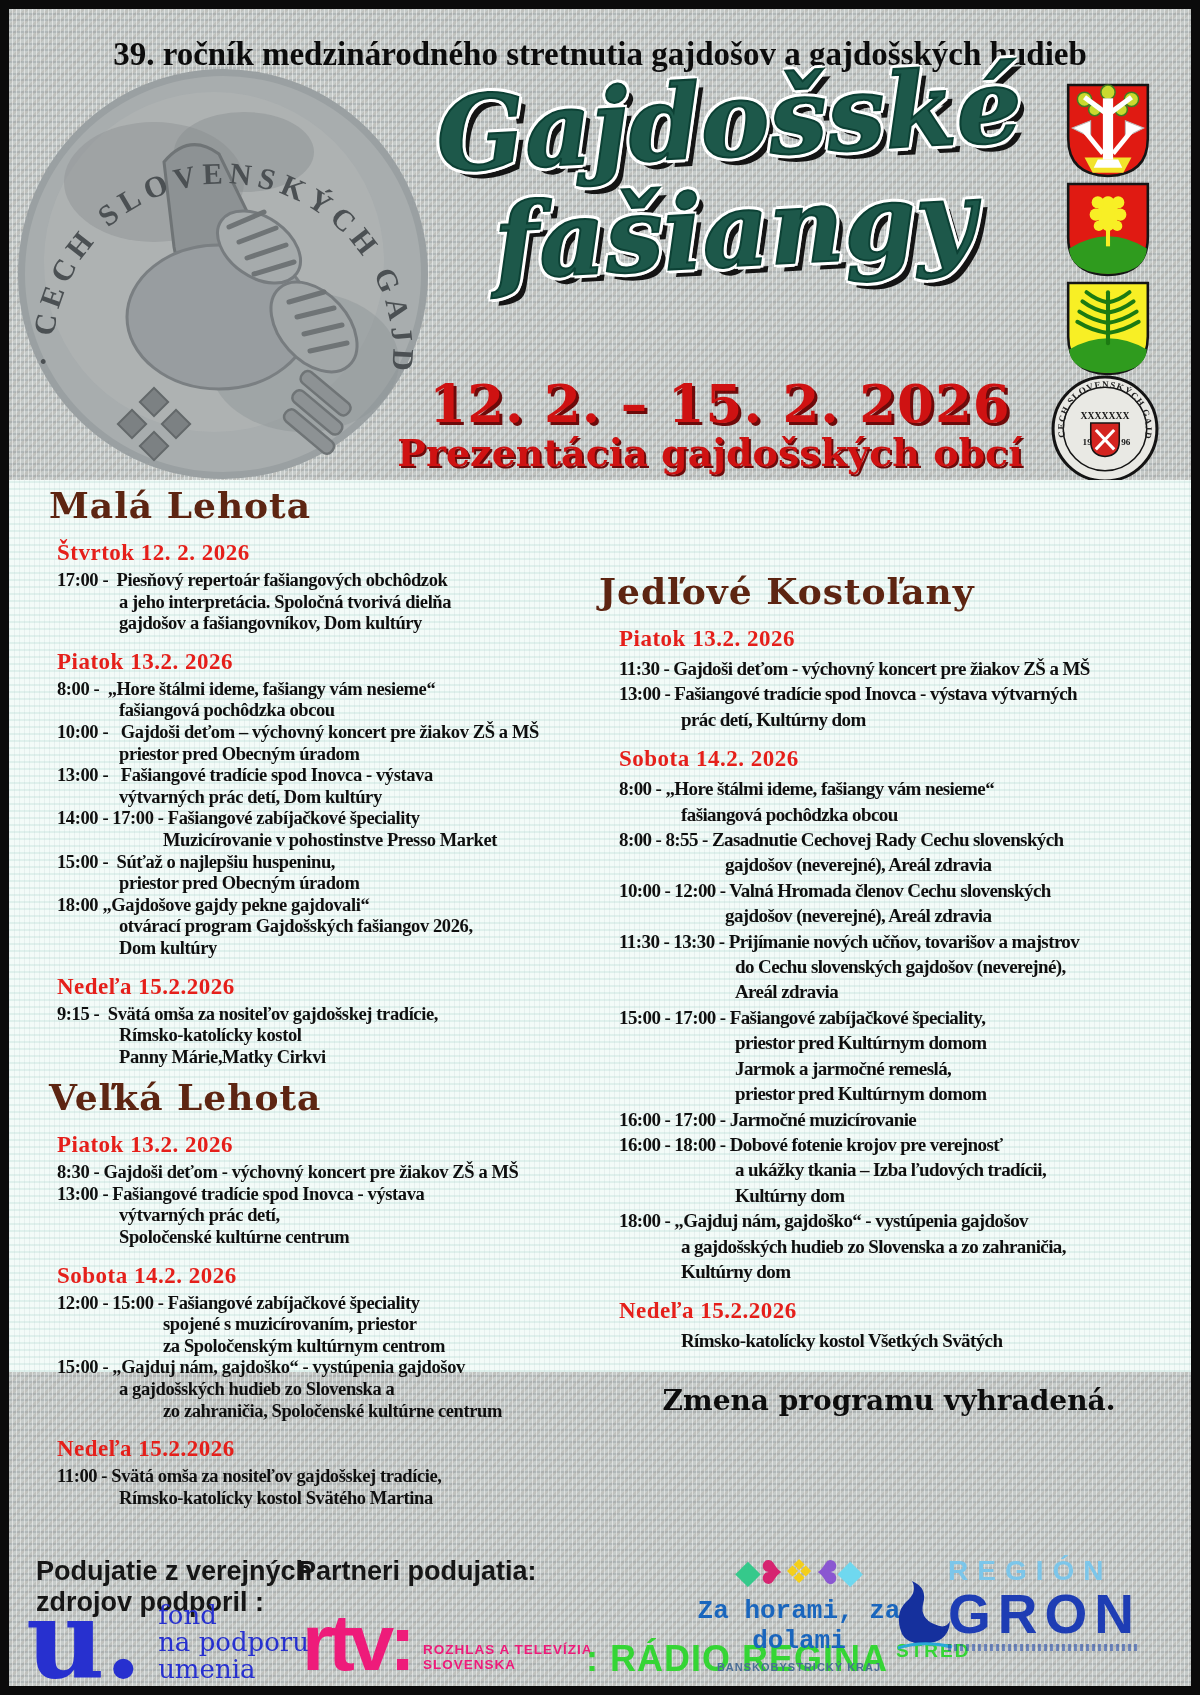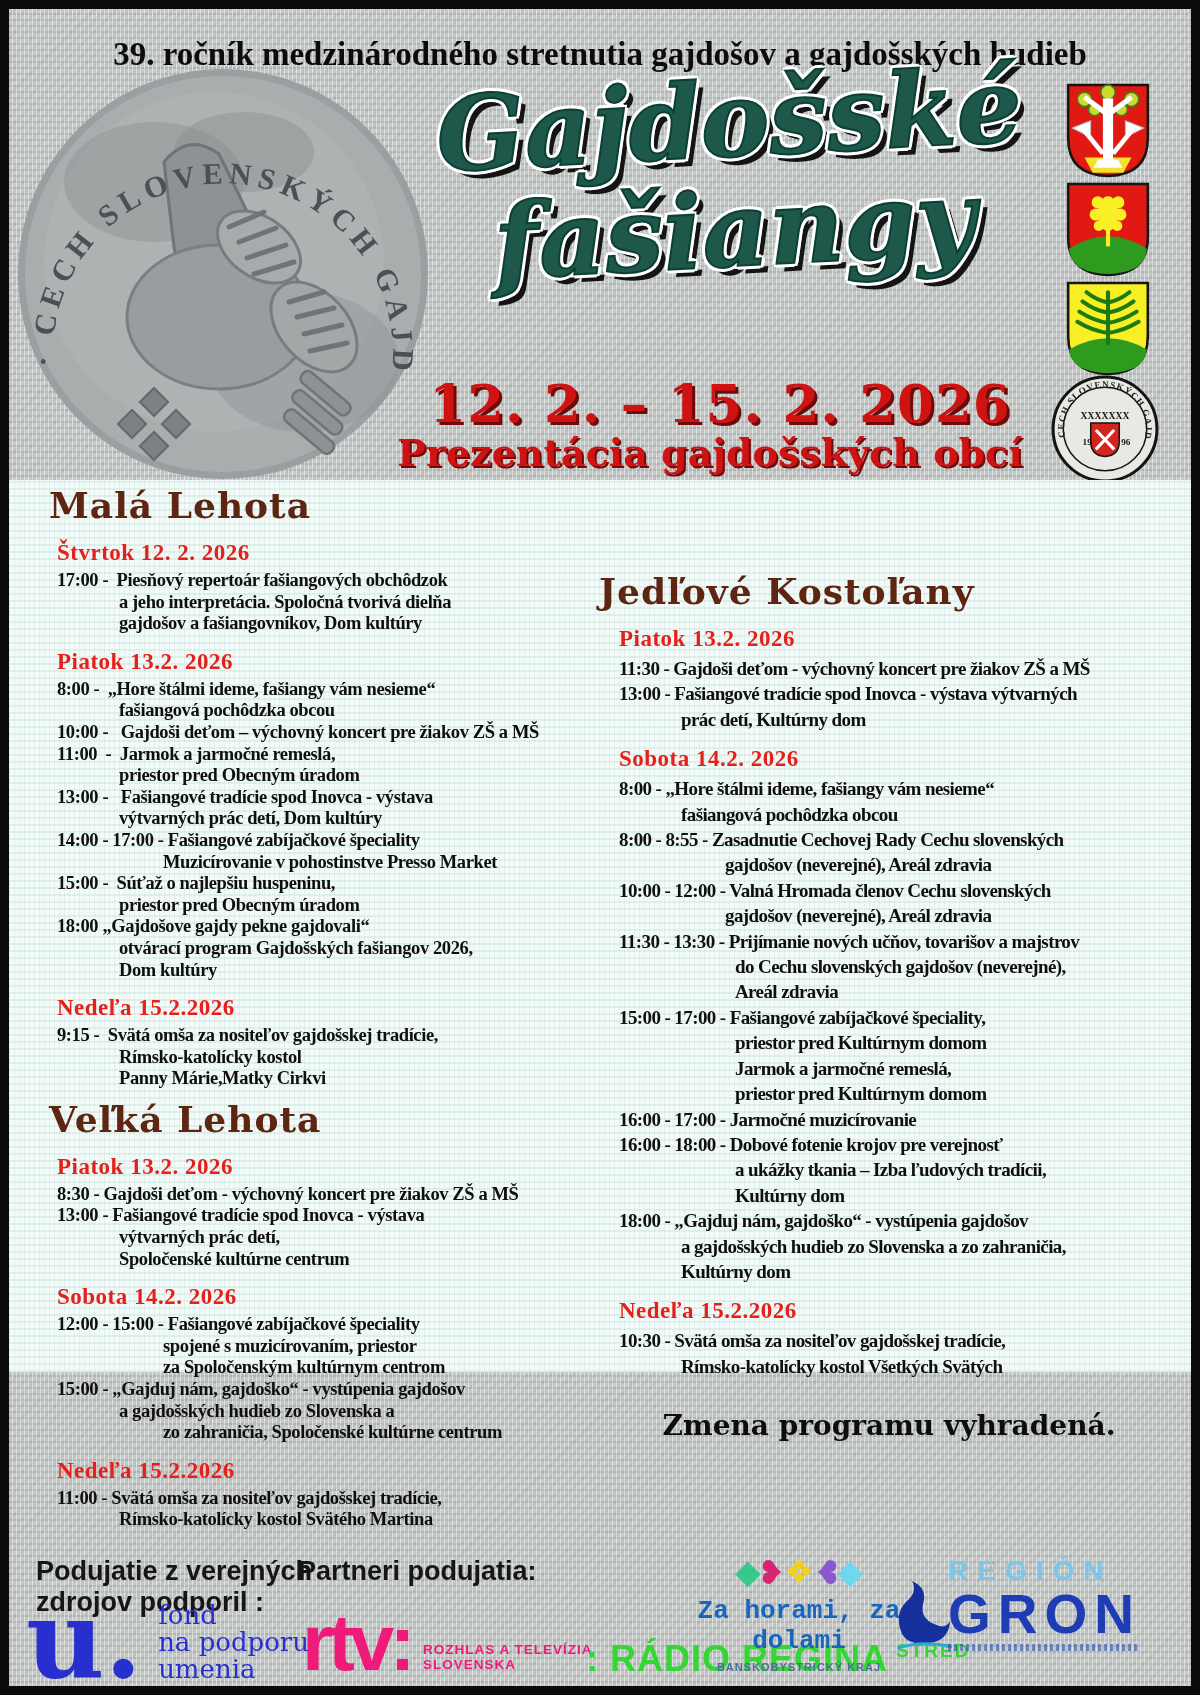--- a/index.html
+++ b/index.html
@@ -256,21 +256,20 @@
             <div class="dayhead">Štvrtok 12. 2. 2026</div>
             <div class="evline">17:00 -  Piesňový repertoár fašiangových obchôdzok</div>
             <div class="evline i1">a jeho interpretácia. Spoločná tvorivá dielňa</div>
             <div class="evline i1">gajdošov a fašiangovníkov, Dom kultúry</div>
           </div>
           <div class="day">
             <div class="dayhead">Piatok 13.2. 2026</div>
             <div class="evline">8:00 -  „Hore štálmi ideme, fašiangy vám nesieme“</div>
             <div class="evline i1">fašiangová pochôdzka obcou</div>
             <div class="evline">10:00 -   Gajdoši deťom – výchovný koncert pre žiakov ZŠ a MŠ</div>
-            <div class="evline">11:00  -  Jarmok a jarmočné remeslá,</div>
             <div class="evline i1">priestor pred Obecným úradom</div>
             <div class="evline">13:00 -   Fašiangové tradície spod Inovca - výstava</div>
             <div class="evline i1">výtvarných prác detí, Dom kultúry</div>
             <div class="evline">14:00 - 17:00 - Fašiangové zabíjačkové špeciality</div>
             <div class="evline i2">Muzicírovanie v pohostinstve Presso Market</div>
             <div class="evline">15:00 -  Súťaž o najlepšiu huspeninu,</div>
             <div class="evline i1">priestor pred Obecným úradom</div>
             <div class="evline">18:00 „Gajdošove gajdy pekne gajdovali“</div>
             <div class="evline i1">otvárací program Gajdošských fašiangov 2026,</div>
             <div class="evline i1">Dom kultúry</div>
@@ -335,21 +334,20 @@
               <div class="evline">16:00 - 17:00 - Jarmočné muzicírovanie</div>
               <div class="evline">16:00 - 18:00 - Dobové fotenie krojov pre verejnosť</div>
               <div class="evline i3">a ukážky tkania – Izba ľudových tradícii,</div>
               <div class="evline i3">Kultúrny dom</div>
               <div class="evline">18:00 - „Gajduj nám, gajdoško“ - vystúpenia gajdošov</div>
               <div class="evline i1">a gajdošských hudieb zo Slovenska a zo zahraničia,</div>
               <div class="evline i1">Kultúrny dom</div>
             </div>
             <div class="day">
               <div class="dayhead">Nedeľa 15.2.2026</div>
-              <div class="evline">10:30 - Svätá omša za nositeľov gajdošskej tradície,</div>
               <div class="evline i1">Rímsko-katolícky kostol Všetkých Svätých</div>
             </div>
           </div>
         </div>
       <div class="closing">Zmena programu vyhradená.</div>
     </div>
   </div>
 
   <div class="footer">
     <div class="f-label" id="label-support">

